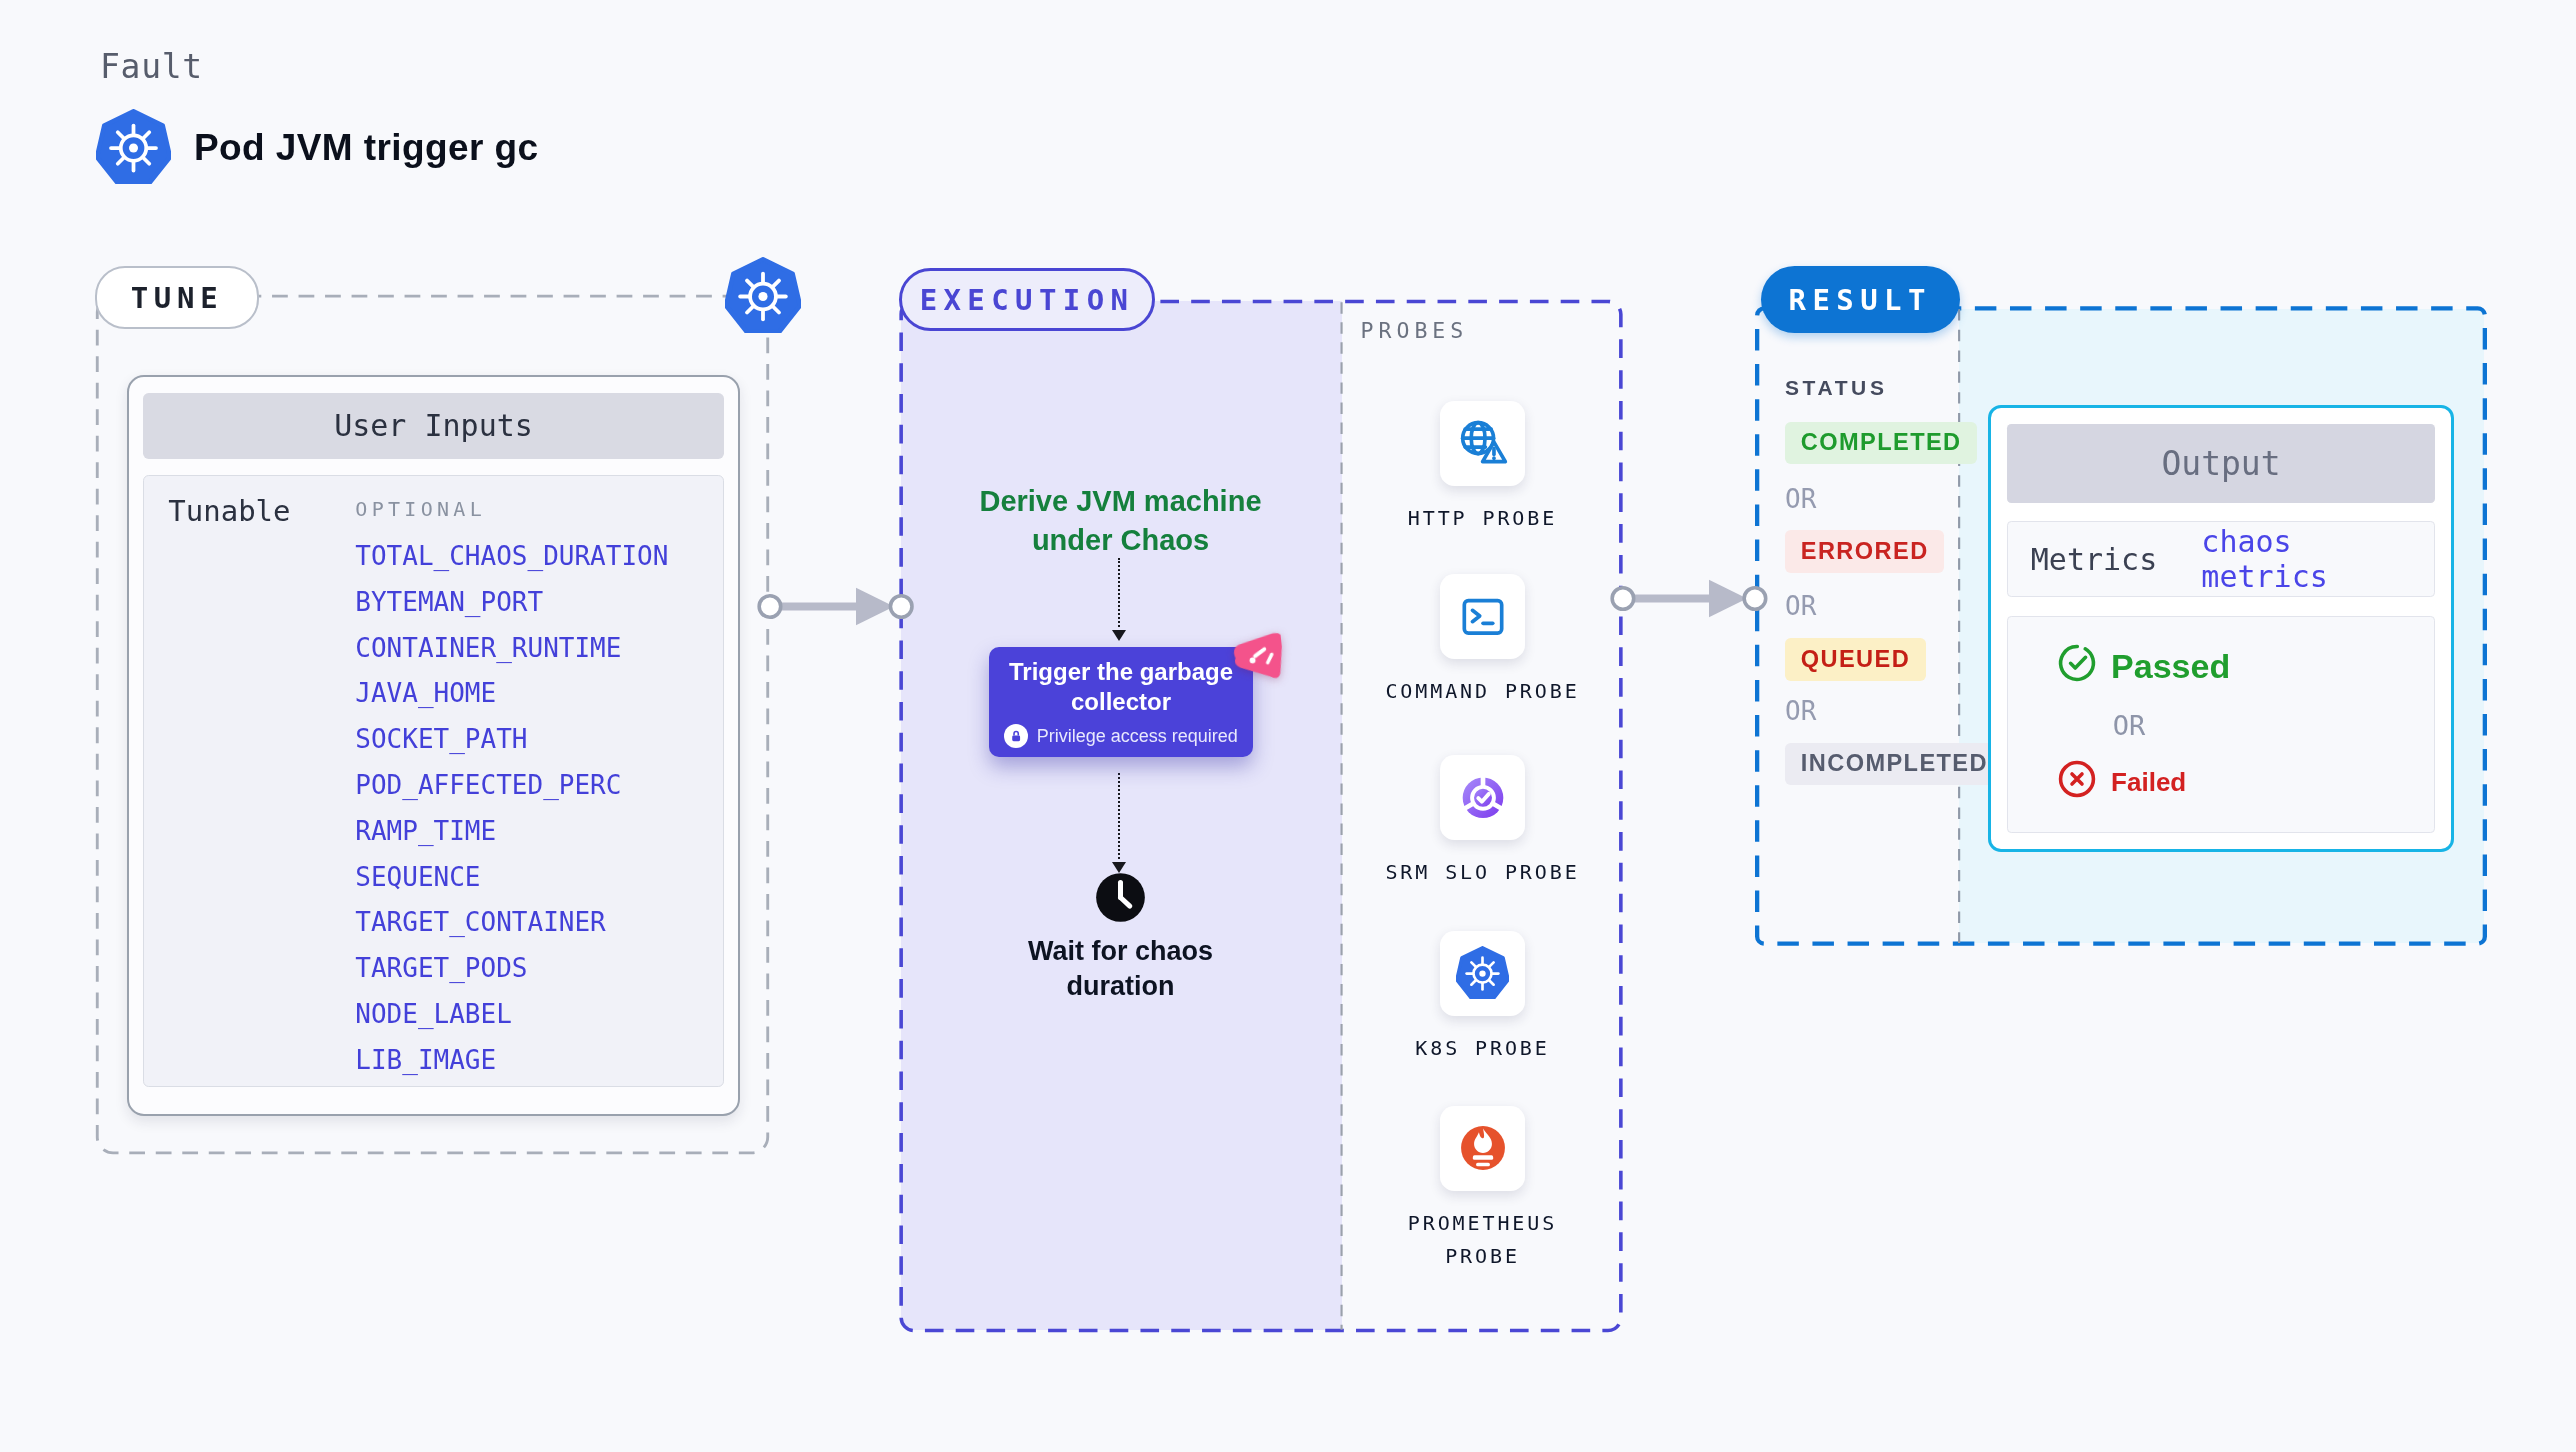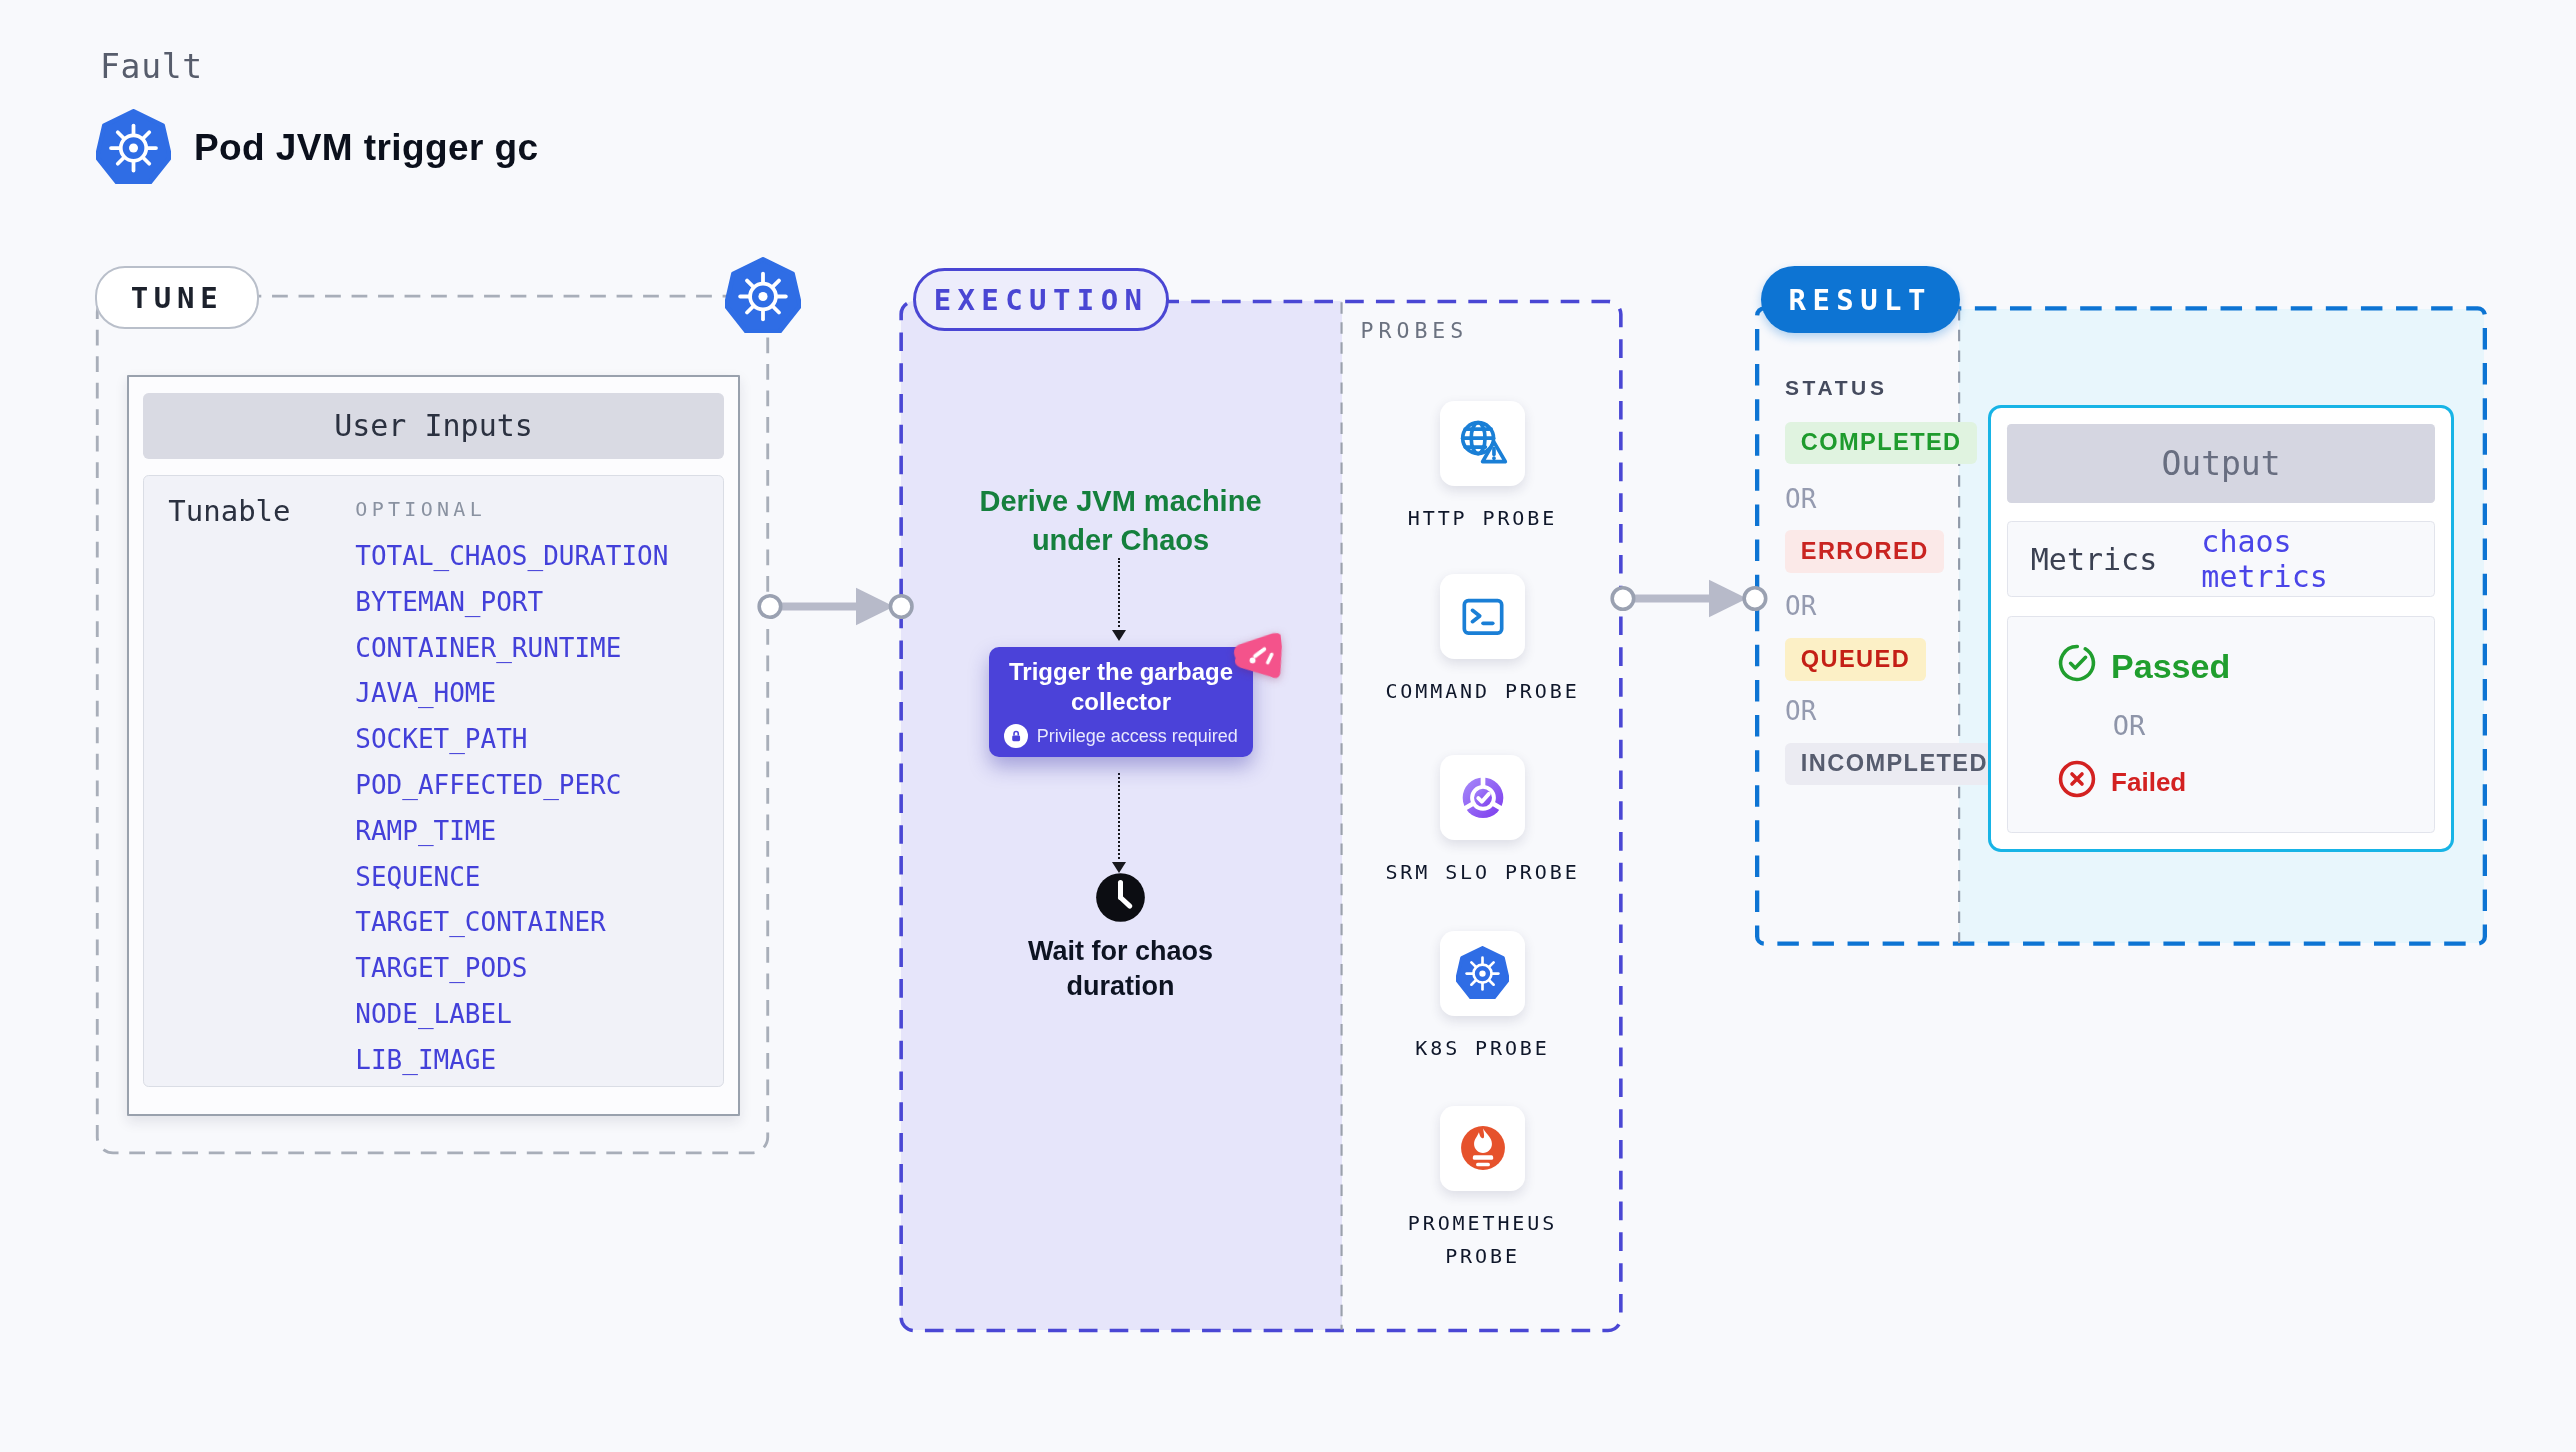--- a/index.html
+++ b/index.html
@@ -16,38 +16,38 @@
   
   .box-border{position:absolute;inset:0;pointer-events:none;}
 
   
   .tune-box{left:95px;top:294px;width:675px;height:861px;}
   .tune-pill{left:0;top:-28px;width:160px;height:59px;background:#ffffff;border:2.1px solid #b9bfca;
              border-radius:30px;display:flex;align-items:center;justify-content:center;
              font-size:29px;font-weight:700;color:#1c212c;letter-spacing:5.7px;z-index:3;}
   .tune-k8s{left:630px;top:-37px;z-index:3;}
   .ui-card{left:32px;top:81px;width:613px;height:741px;background:#fcfcfe;border:2.9px solid #99a1ad;
-           border-radius:1px;box-shadow:0 5.7px 13px rgba(25,30,60,.10);box-sizing:border-box;}
+           border-radius:17px;box-shadow:0 5.7px 13px rgba(25,30,60,.10);box-sizing:border-box;}
   .ui-head{margin:15.8px 14.3px 0;height:66px;background:#d9dae3;border-radius:5.7px;display:flex;
            align-items:center;justify-content:center;font-size:30px;color:#2b3140;}
   .ui-body{position:relative;margin:15.8px 14.3px 0;height:610px;background:#f1f2f8;
            border:1.4px solid #dadde5;border-radius:5.7px;}
   .tunable-label{left:24px;top:18.6px;font-size:29px;color:#2b3140;}
   .tun-col{left:211px;top:21.5px;}
   .optional{font-size:20px;color:#8a92a1;letter-spacing:4.3px;margin-bottom:20px;}
   .tun-item{font-size:26px;color:#4340d9;margin-bottom:15.8px;cursor:pointer;}
 
   
   .conn{z-index:5;}
 
   
   .exec-box{left:899px;top:299px;width:724px;height:1034px;}
   .exec-fill{position:absolute;left:2.1px;top:2.1px;width:441px;height:1029px;background:#e6e5fa;
              border-radius:13px 0 0 13px;}
-  .exec-pill{left:14px;top:-31px;width:256px;height:63px;background:#ededfb;border:3.6px solid #4a46d3;
+  .exec-pill{left:0;top:-31px;width:256px;height:63px;background:#ededfb;border:3.6px solid #4a46d3;
              border-radius:33px;display:flex;align-items:center;justify-content:center;
              font-size:29px;font-weight:700;color:#4a46d3;letter-spacing:6.4px;z-index:3;box-sizing:border-box;}
   .exec-flow{left:0;top:0;width:443px;height:100%;}
   .derive{left:0;top:183px;width:100%;text-align:center;font-size:29px;font-weight:700;
           line-height:1.35;color:#15803d;}
   .dot-line{border-left:2.9px dotted #17181d;}
   .dot-head{width:0;height:0;border-left:7.2px solid transparent;border-right:7.2px solid transparent;
             border-top:11.5px solid #17181d;}
   .gc-button{left:90px;top:348px;width:264px;height:110px;background:#4b42d9;border-radius:10px;
              color:#fff;box-shadow:0 10px 20px rgba(44,38,160,.35);box-sizing:border-box;

